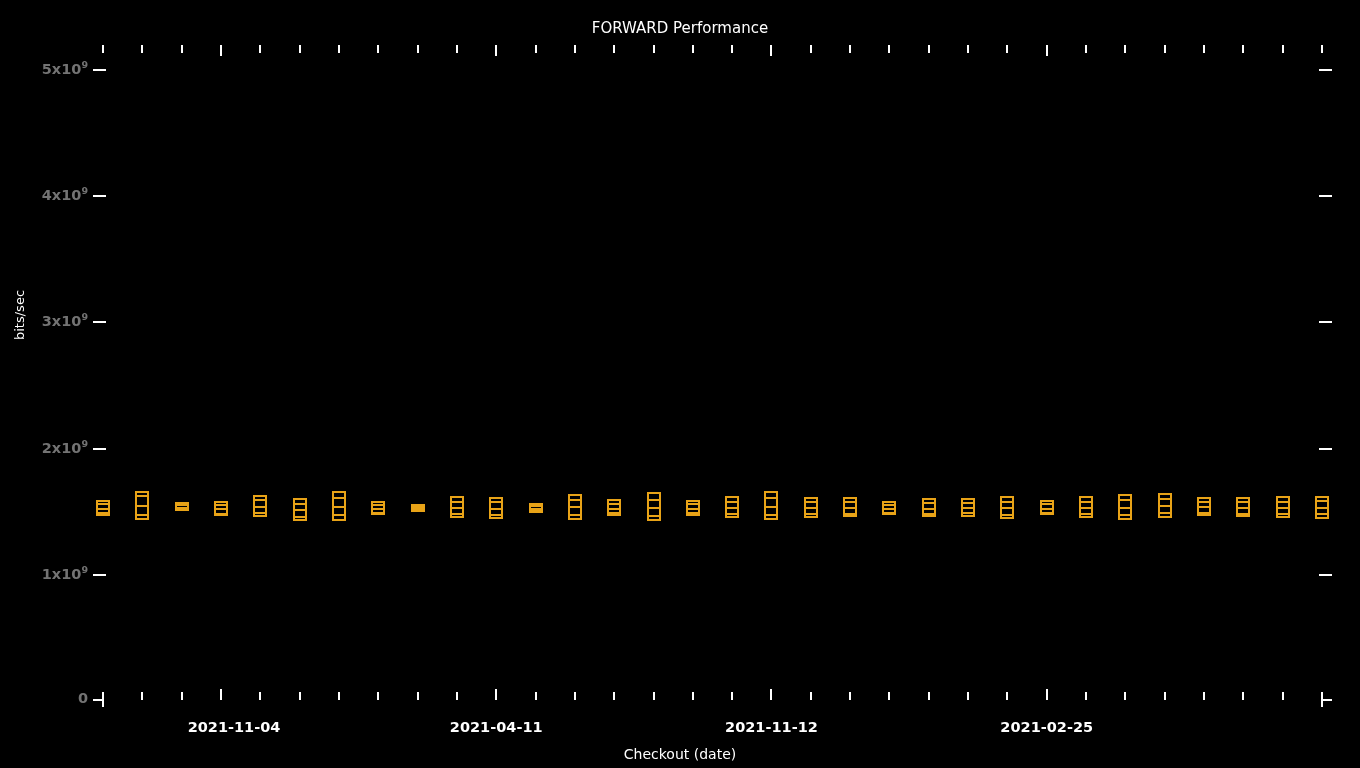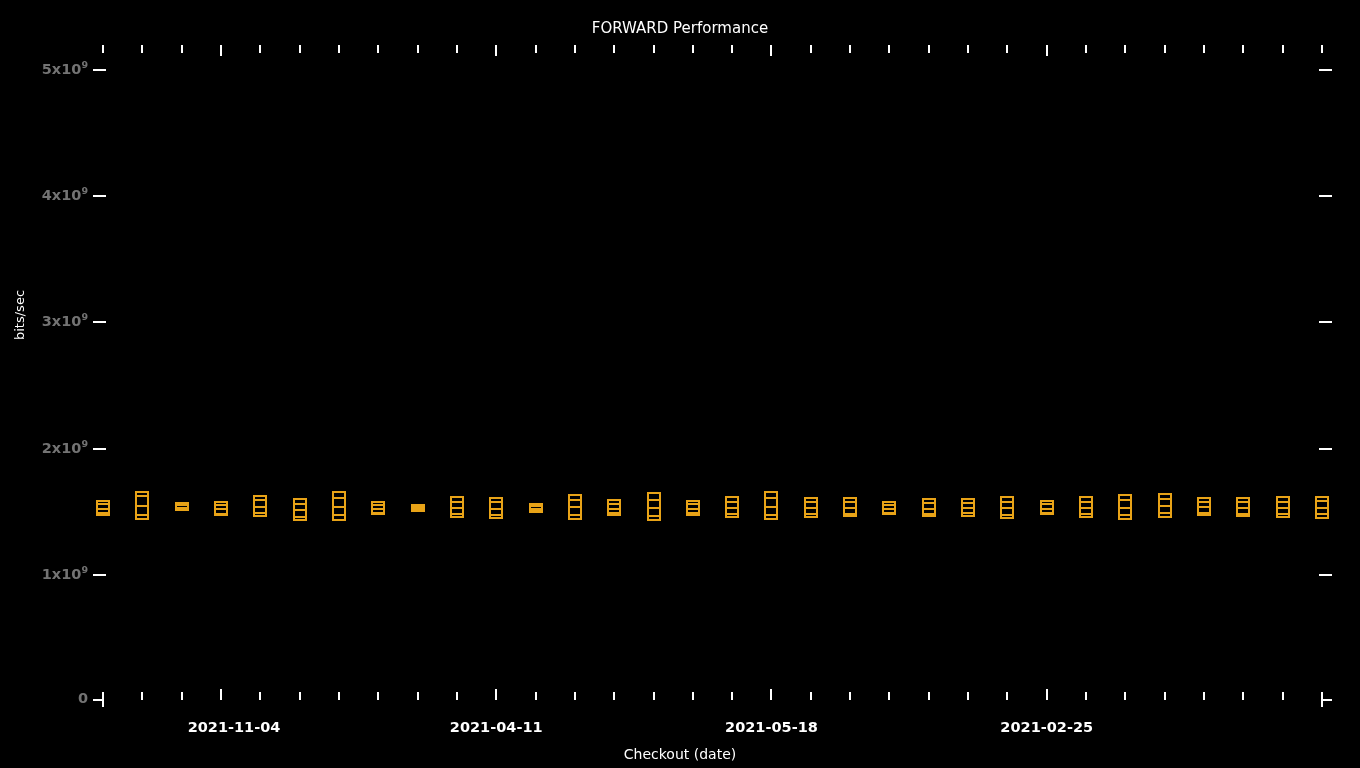--- a/index.html
+++ b/index.html
@@ -215,21 +215,21 @@
       <div class="xtick-bottom" style="left: 613.194px; top: 692px; height: 8px;"></div>
       <div class="xtick-top" style="left: 613.194px; height: 8px;"></div>
       <div class="xtick-bottom" style="left: 652.516px; top: 692px; height: 8px;"></div>
       <div class="xtick-top" style="left: 652.516px; height: 8px;"></div>
       <div class="xtick-bottom" style="left: 691.839px; top: 692px; height: 8px;"></div>
       <div class="xtick-top" style="left: 691.839px; height: 8px;"></div>
       <div class="xtick-bottom" style="left: 731.161px; top: 692px; height: 8px;"></div>
       <div class="xtick-top" style="left: 731.161px; height: 8px;"></div>
       <div class="xtick-bottom" style="left: 770.484px; top: 689px; height: 11px;"></div>
       <div class="xtick-top" style="left: 770.484px; height: 11px;"></div>
-      <div class="xtick-label" style="left: 771.484px;">2021-05-18</div>
+      <div class="xtick-label" style="left: 771.484px;">2021-11-12</div>
       <div class="xtick-bottom" style="left: 809.806px; top: 692px; height: 8px;"></div>
       <div class="xtick-top" style="left: 809.806px; height: 8px;"></div>
       <div class="xtick-bottom" style="left: 849.129px; top: 692px; height: 8px;"></div>
       <div class="xtick-top" style="left: 849.129px; height: 8px;"></div>
       <div class="xtick-bottom" style="left: 888.452px; top: 692px; height: 8px;"></div>
       <div class="xtick-top" style="left: 888.452px; height: 8px;"></div>
       <div class="xtick-bottom" style="left: 927.774px; top: 692px; height: 8px;"></div>
       <div class="xtick-top" style="left: 927.774px; height: 8px;"></div>
       <div class="xtick-bottom" style="left: 967.097px; top: 692px; height: 8px;"></div>
       <div class="xtick-top" style="left: 967.097px; height: 8px;"></div>

